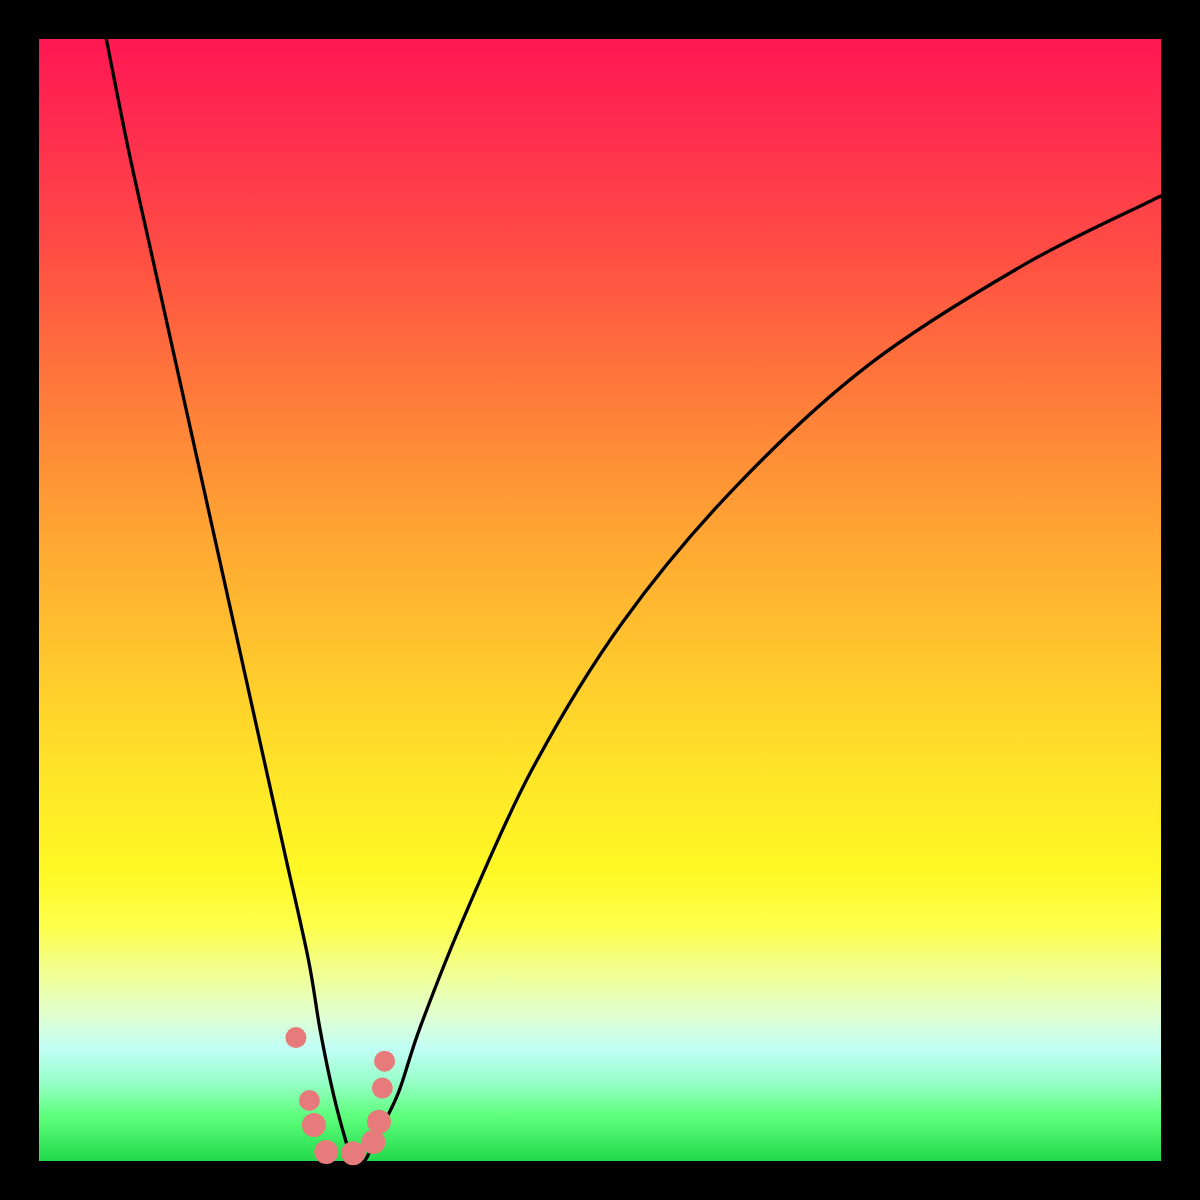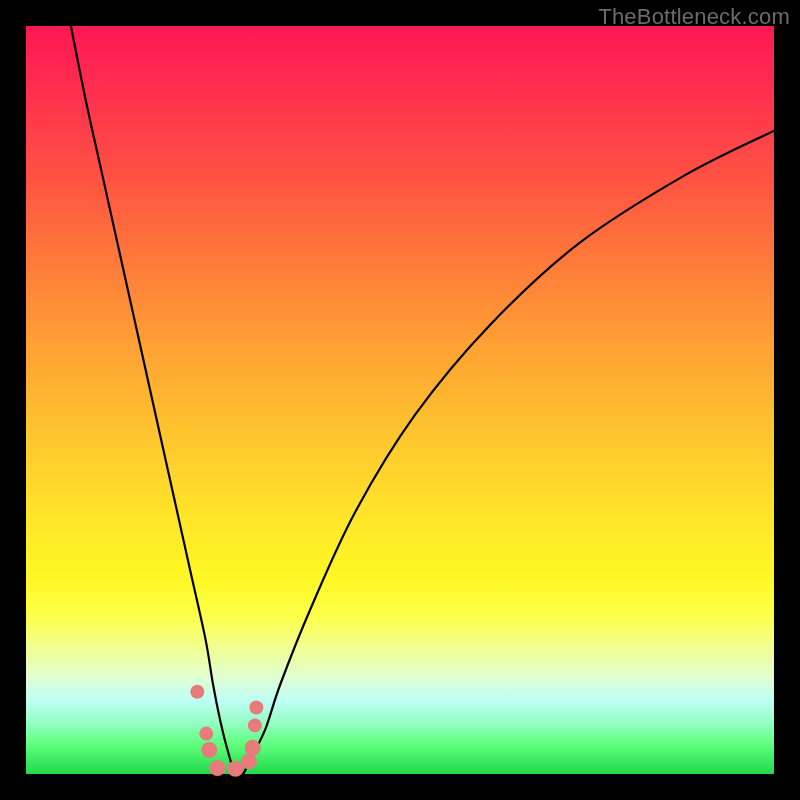--- a/index.html
+++ b/index.html
@@ -56,21 +56,20 @@
     color: #6b6b6b;
     font-size: 22px;
     letter-spacing: 0.2px;
     user-select: none;
   }
 </style>
 </head>
 <body>
 
 <div class="outer">
-  <div class="watermark">TheBottleneck.com</div>
 
   <div class="plot">
     <svg viewBox="0 0 748 748" preserveAspectRatio="none">
       <path id="curve-path" fill="none" stroke="#000" stroke-width="2.2" stroke-linecap="round" stroke-linejoin="round" d="M 44.879999999999995,0 C 47.37333333333333,12.46666666666666 54.85333333333334,51.11333333333329 59.84,74.79999999999995 C 64.82666666666667,98.48666666666662 69.81333333333333,119.67999999999999 74.8,142.12 C 79.78666666666666,164.56000000000003 84.77333333333333,187.00000000000006 89.75999999999999,209.44000000000005 C 94.74666666666666,231.88000000000005 99.73333333333335,254.32 104.72000000000001,276.76 C 109.70666666666668,299.2 114.69333333333334,321.64 119.68,344.08 C 124.66666666666667,366.52 129.6533333333333,388.96 134.64,411.4 C 139.62666666666667,433.84 144.61333333333332,456.28000000000003 149.6,478.72 C 154.58666666666667,501.16 159.57333333333332,523.5999999999999 164.56,546.04 C 169.54666666666668,568.48 175.77999999999997,594.66 179.51999999999998,613.36 C 183.26,632.0600000000001 184.50666666666666,644.5266666666666 187,658.24 C 189.49333333333334,671.9533333333334 191.98666666666668,684.42 194.48000000000002,695.64 C 196.97333333333336,706.86 199.46666666666667,716.8333333333333 201.96,725.56 C 204.45333333333335,734.2866666666666 206.9466666666667,744.26 209.44000000000003,748 C 211.93333333333337,751.74 214.42666666666665,750.4933333333333 216.92,748 C 219.41333333333333,745.5066666666667 220.66,740.52 224.4,733.04 C 228.14000000000001,725.56 234.37333333333333,715.5866666666667 239.36,703.12 C 244.3466666666667,690.6533333333333 246.84000000000003,678.1866666666667 254.32000000000002,658.24 C 261.8,638.2933333333333 271.77333333333337,612.1133333333333 284.24,583.44 C 296.70666666666665,554.7666666666668 311.6666666666667,518.6133333333333 329.12,486.2 C 346.5733333333333,453.78666666666663 366.52000000000004,420.1266666666667 388.96000000000004,388.96000000000004 C 411.40000000000003,357.79333333333335 436.3333333333333,327.87333333333333 463.76,299.2 C 491.18666666666667,270.52666666666664 521.1066666666667,241.8533333333334 553.52,216.92000000000007 C 585.9333333333333,191.98666666666674 625.8266666666667,168.30000000000004 658.24,149.60000000000002 C 690.6533333333333,130.9 733.04,112.20000000000003 748,104.72000000000003"></path>
       <g id="marker-layer">
           <circle cx="171.29199999999997" cy="665.72" r="7" fill="#e77b7b"></circle>
           <circle cx="180.268" cy="707.608" r="7" fill="#e77b7b"></circle>
           <circle cx="183.26" cy="724.064" r="8" fill="#e77b7b"></circle>
           <circle cx="191.488" cy="742.016" r="8" fill="#e77b7b"></circle>
           <circle cx="209.44000000000003" cy="742.764" r="8" fill="#e77b7b"></circle>

